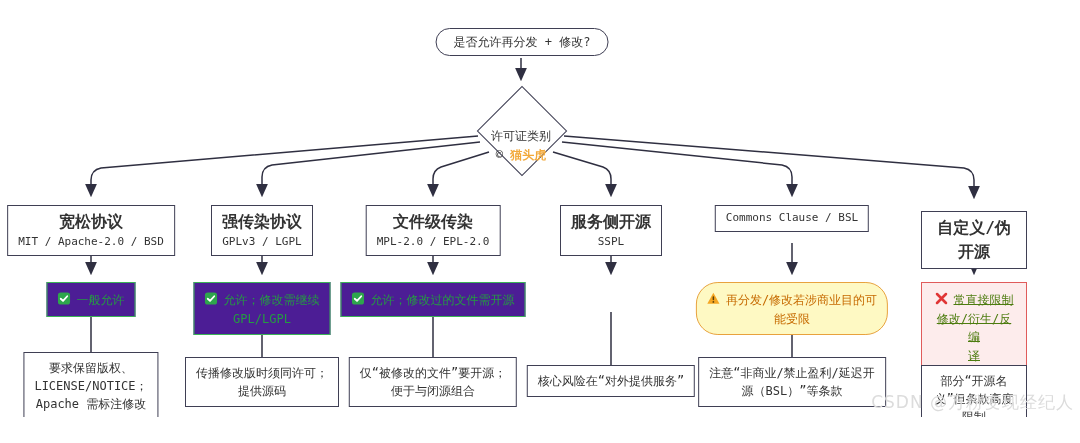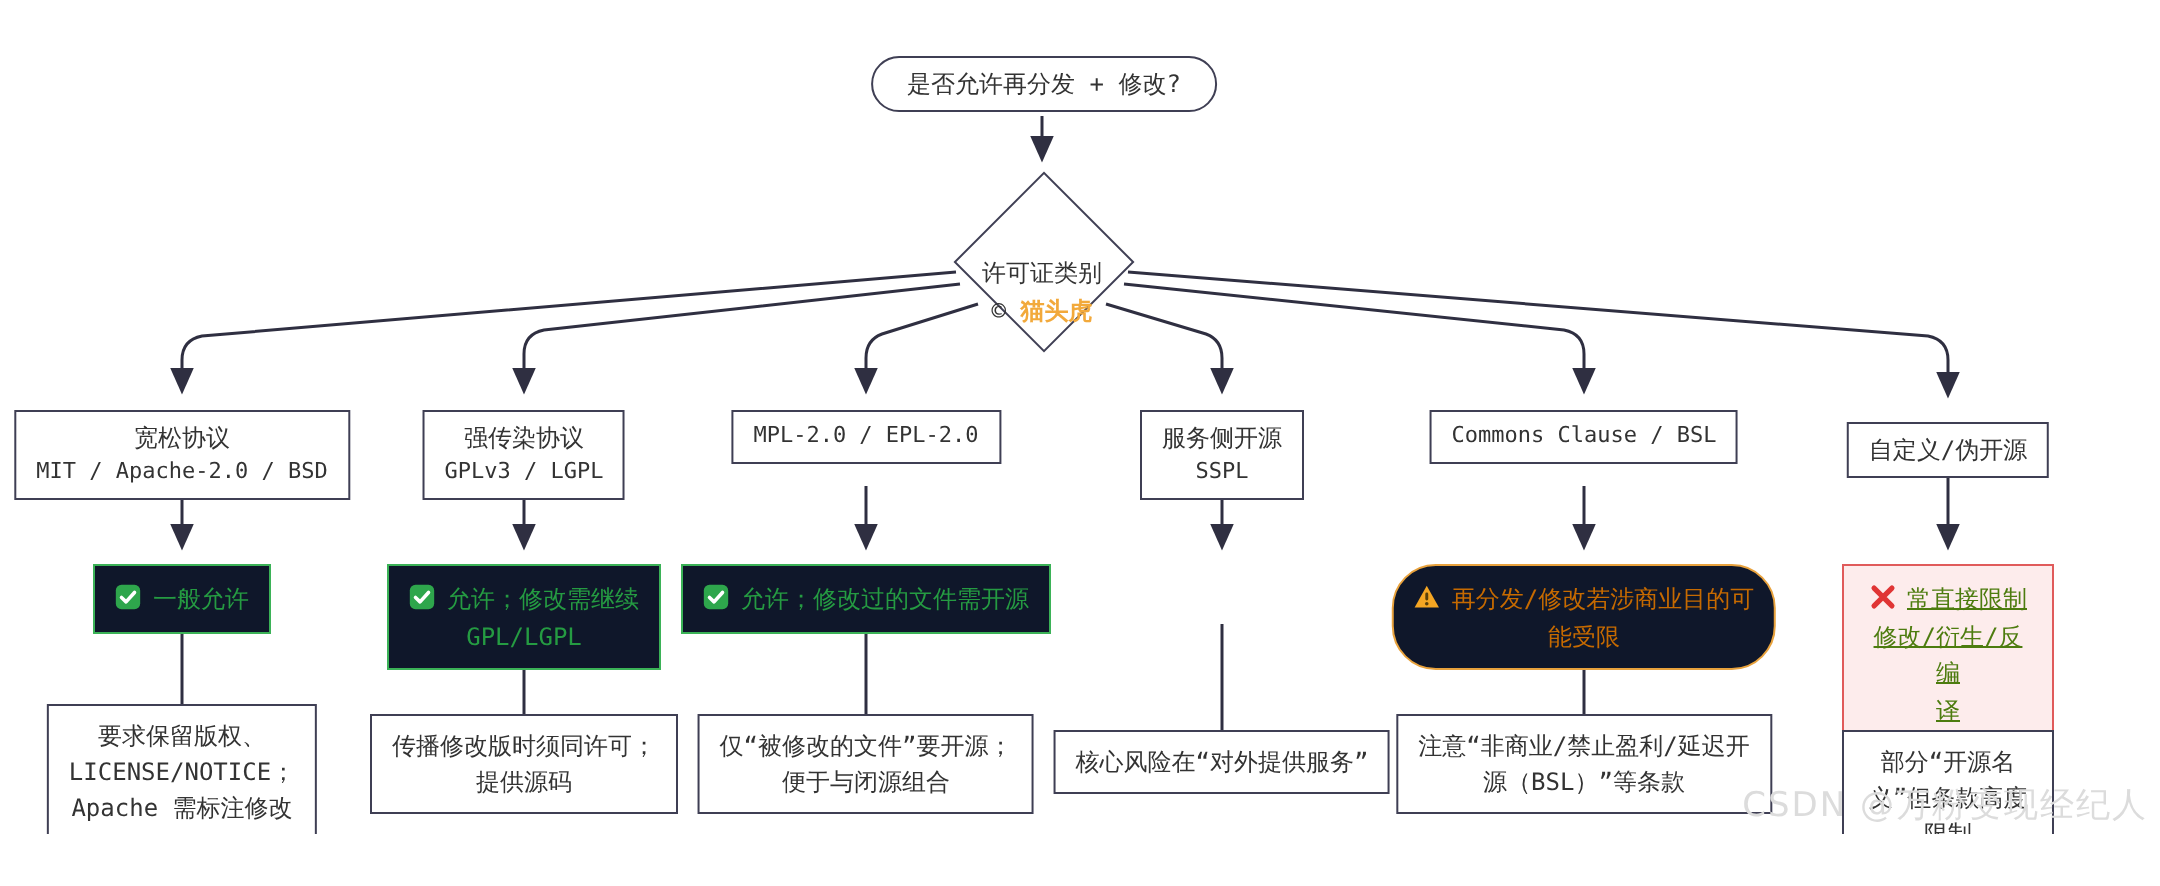--- a/index.html
+++ b/index.html
@@ -17,27 +17,27 @@
   .diamond{
     position:absolute;z-index:2;left:490px;top:99px;width:62px;height:62px;
     background:#ffffff;border:1.3px solid #3f3f54;transform:rotate(45deg);
   }
   .diamond-label{
     position:absolute;z-index:3;left:521px;top:130px;transform:translate(-50%,-50%);
     text-align:center;font-size:12px;line-height:1.55;white-space:nowrap;margin-top:16px;
   }
   .credit-name{color:#f2a93b;font-weight:bold;}
   .cat{top:205px;padding:4px 10px;}
-  .cat-name{font-size:12px;}
+  .cat-name{font-size:16px;font-weight:bold;}
   .cat-lic{font-size:11px;}
   .cat6{top:211px;}
   .status{top:282px;padding:7px 10px;border-width:1.5px;font-size:12px;white-space:nowrap;}
   .status .txt{white-space:pre-line;vertical-align:middle;}
-  .green{background:#0f172a;border-color:#3bb257;color:#259b42;}
-  .orange{background:#0f172a;border-color:#e8a23d;color:#c66a00;border-radius:22px;}
+  .green{background:#4c1d95;border-color:#3bb257;color:#259b42;}
+  .orange{background:#fef9c3;border-color:#e8a23d;color:#c66a00;border-radius:22px;}
   .red{background:#fdecec;border-color:#e05b5b;color:#4d7c0f;text-decoration:underline;}
   .note{padding:6px 10px;white-space:pre-line;font-size:12px;line-height:1.5;}
   .icon{display:inline-block;width:13px;height:13px;vertical-align:-2px;margin-right:6px;}
   .c1{left:91px}.c2{left:262px}.c3{left:433px}.c4{left:611px}.c5{left:792px}.c6{left:974px}
   .n1{top:352px}.n2{top:357px}.n3{top:357px}.n4{top:365px}.n5{top:357px}.n6{top:365px}
   .wm{
     position:absolute;right:6px;bottom:3px;z-index:4;color:#dcdcdc;font-size:17px;
     font-family:"DejaVu Sans",sans-serif;letter-spacing:1px;
   }
 </style>
@@ -107,20 +107,21 @@
     <svg class="icon" viewBox="0 0 16 16">
         <rect x="0.5" y="0.5" width="15" height="15" rx="3.5" fill="#2ea64c"></rect>
         <path d="M4 8.3 L6.8 11 L12 5.2" stroke="#fff" stroke-width="2.2" fill="none" stroke-linecap="round" stroke-linejoin="round"></path>
       </svg><span class="txt">允许；修改需继续
 GPL/LGPL</span>
   </div>
   <div class="node note c2 n2">传播修改版时须同许可；
 提供源码</div>
 
   <div class="node cat c3">
+    <div class="cat-name">文件级传染</div>
     <div class="cat-lic">MPL-2.0 / EPL-2.0</div>
   </div>
   <div class="node status green c3">
     <svg class="icon" viewBox="0 0 16 16">
         <rect x="0.5" y="0.5" width="15" height="15" rx="3.5" fill="#2ea64c"></rect>
         <path d="M4 8.3 L6.8 11 L12 5.2" stroke="#fff" stroke-width="2.2" fill="none" stroke-linecap="round" stroke-linejoin="round"></path>
       </svg><span class="txt">允许；修改过的文件需开源</span>
   </div>
   <div class="node note c3 n3">仅“被修改的文件”要开源；
 便于与闭源组合</div>

